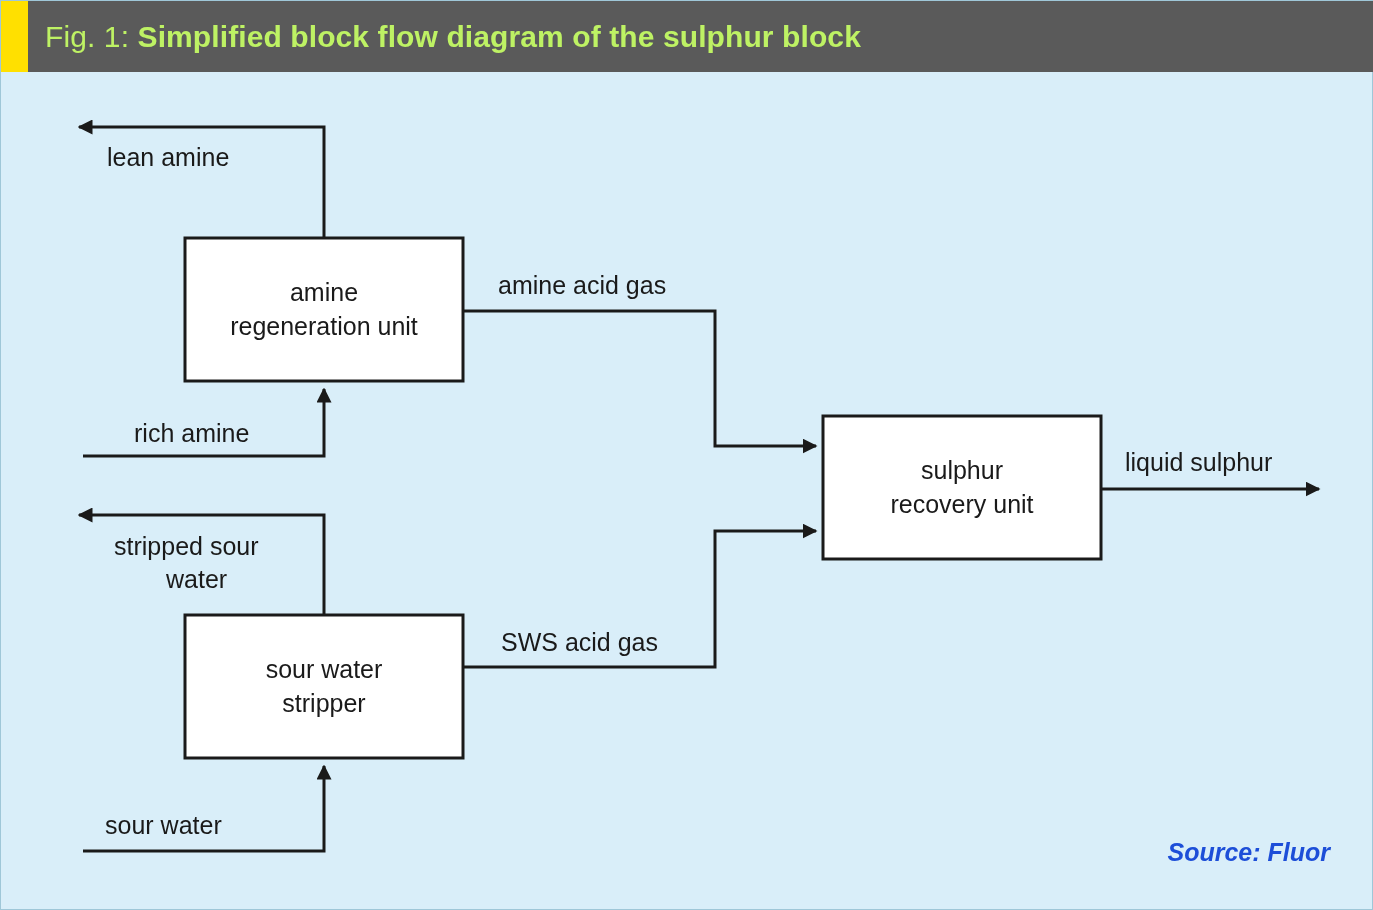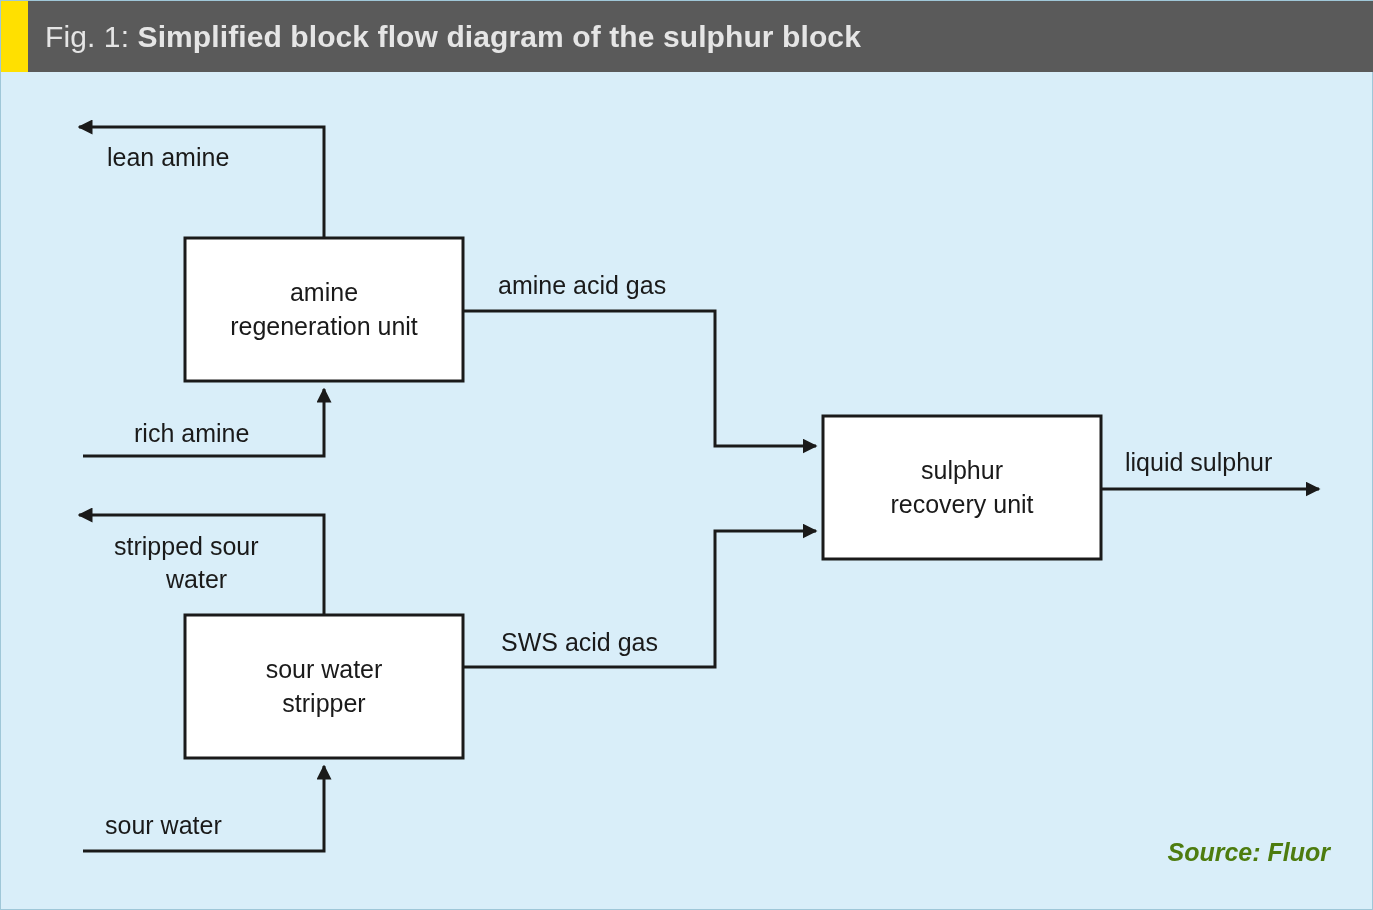--- a/index.html
+++ b/index.html
@@ -31,21 +31,21 @@
     display: flex;
     align-items: center;
   }
   .header-accent {
     width: 27px;
     height: 71px;
     background: #ffe000;
     flex: 0 0 auto;
   }
   .header-text {
-    color: #e5e5e5;
+    color: #bef264;
     font-size: 30px;
     letter-spacing: 0.1px;
     white-space: nowrap;
     padding-left: 17px;
     line-height: 1;
   }
   .fig-label {
     font-weight: 400;
   }
   .fig-title {
@@ -85,21 +85,21 @@
   .edge-label {
     text-anchor: start;
   }
   .source-note {
     position: absolute;
     right: 44px;
     bottom: 44px;
     font-size: 25px;
     font-style: italic;
     font-weight: 700;
-    color: #4d7c0f;
+    color: #1d4ed8;
     white-space: nowrap;
   }
 </style>
 </head>
 <body>
 
 <div class="page">
 
   <div class="header">
     <div class="header-accent"></div>

